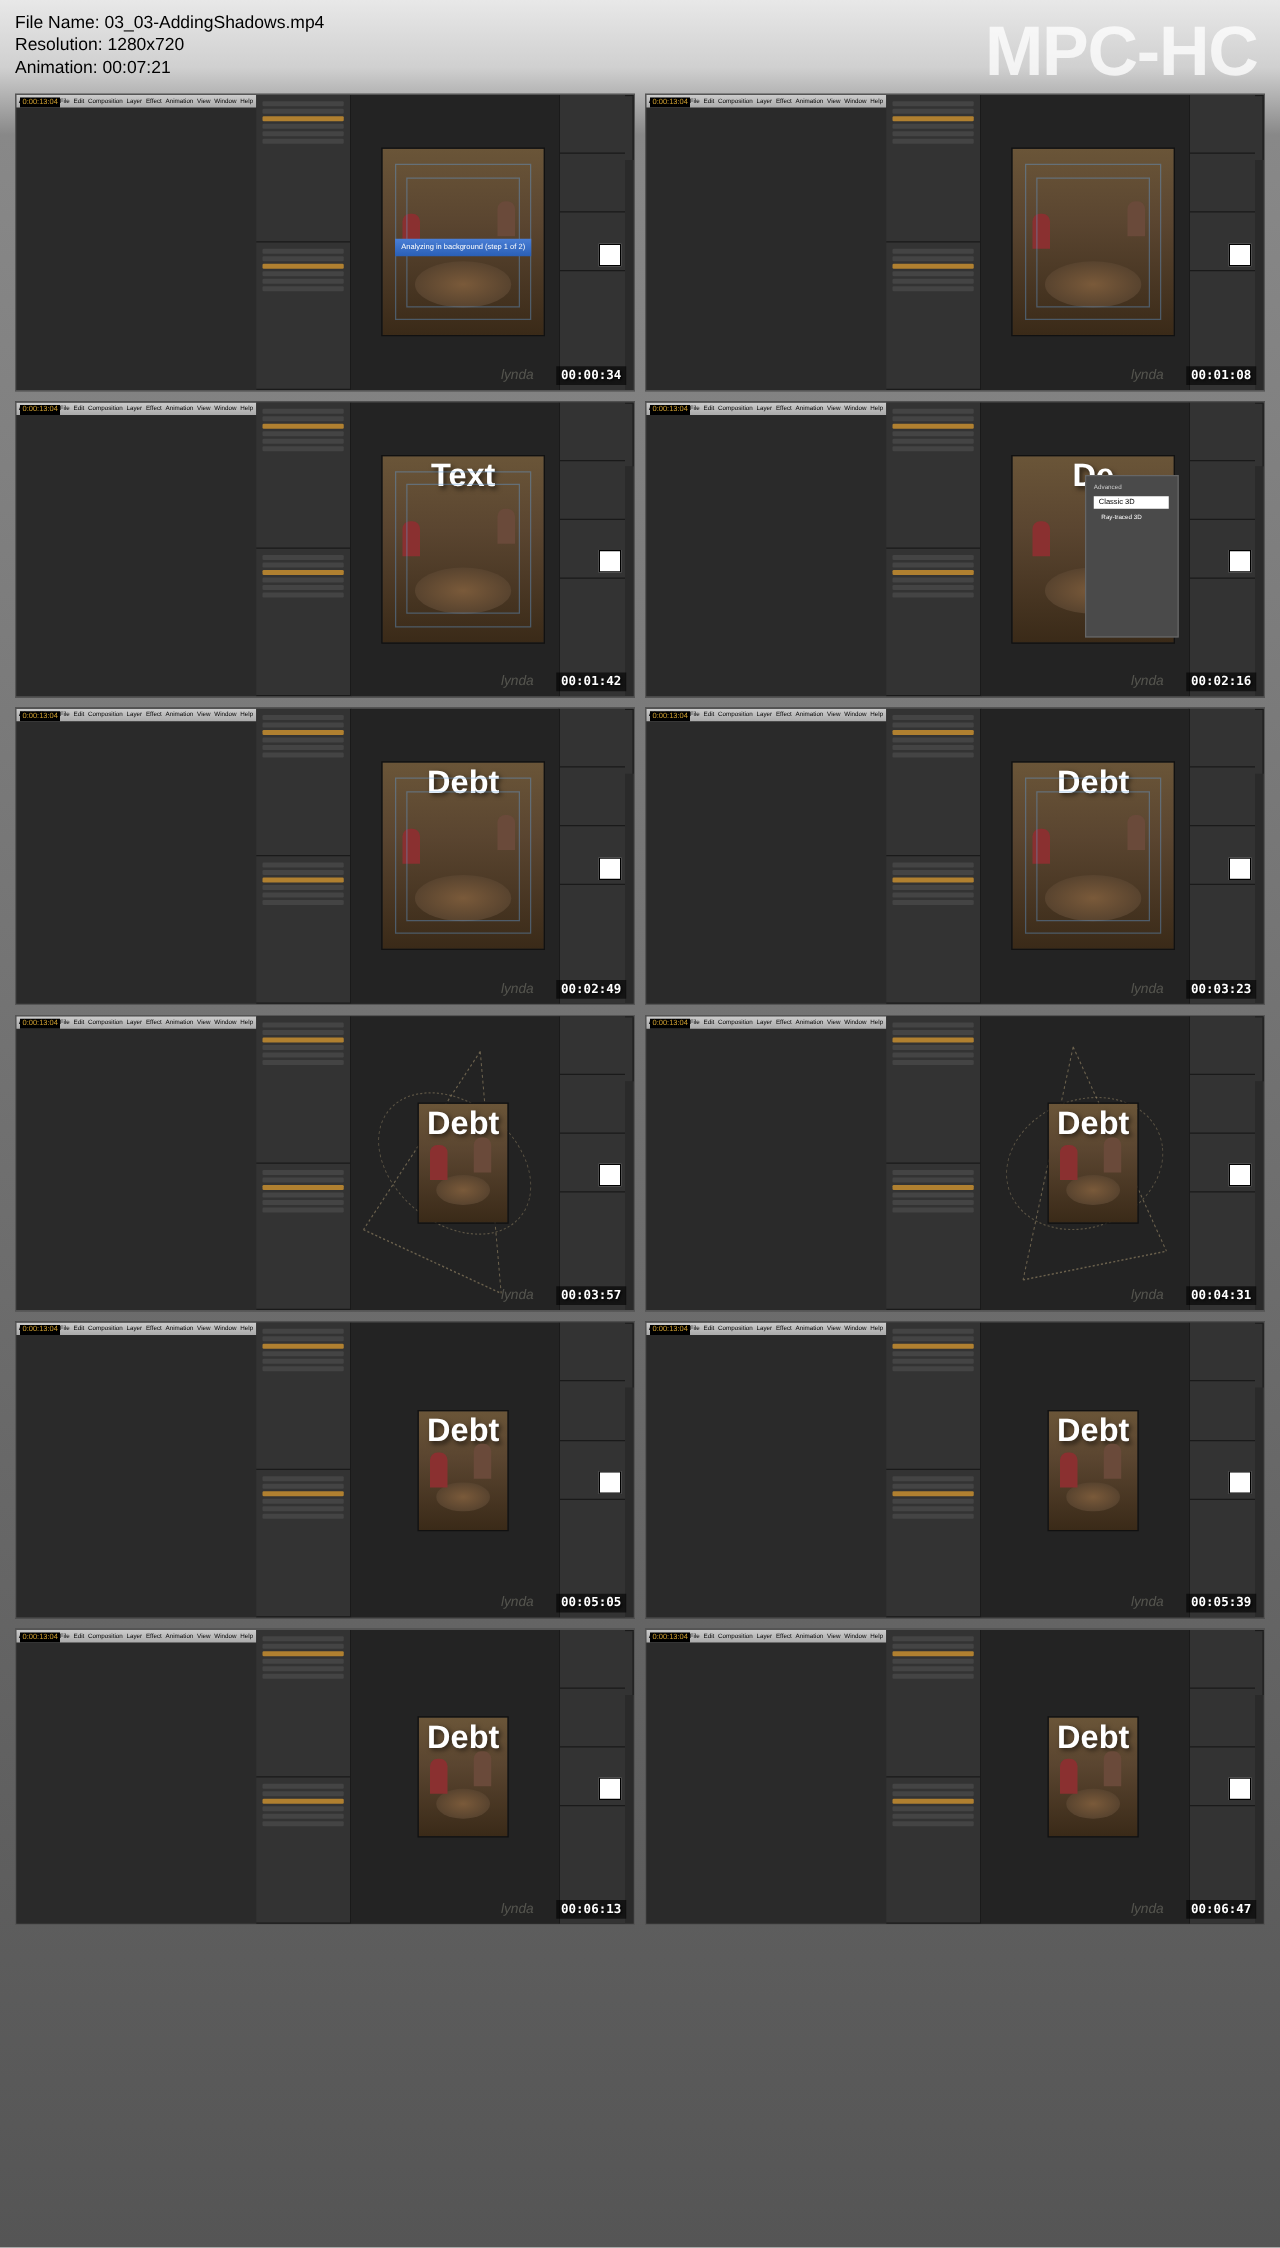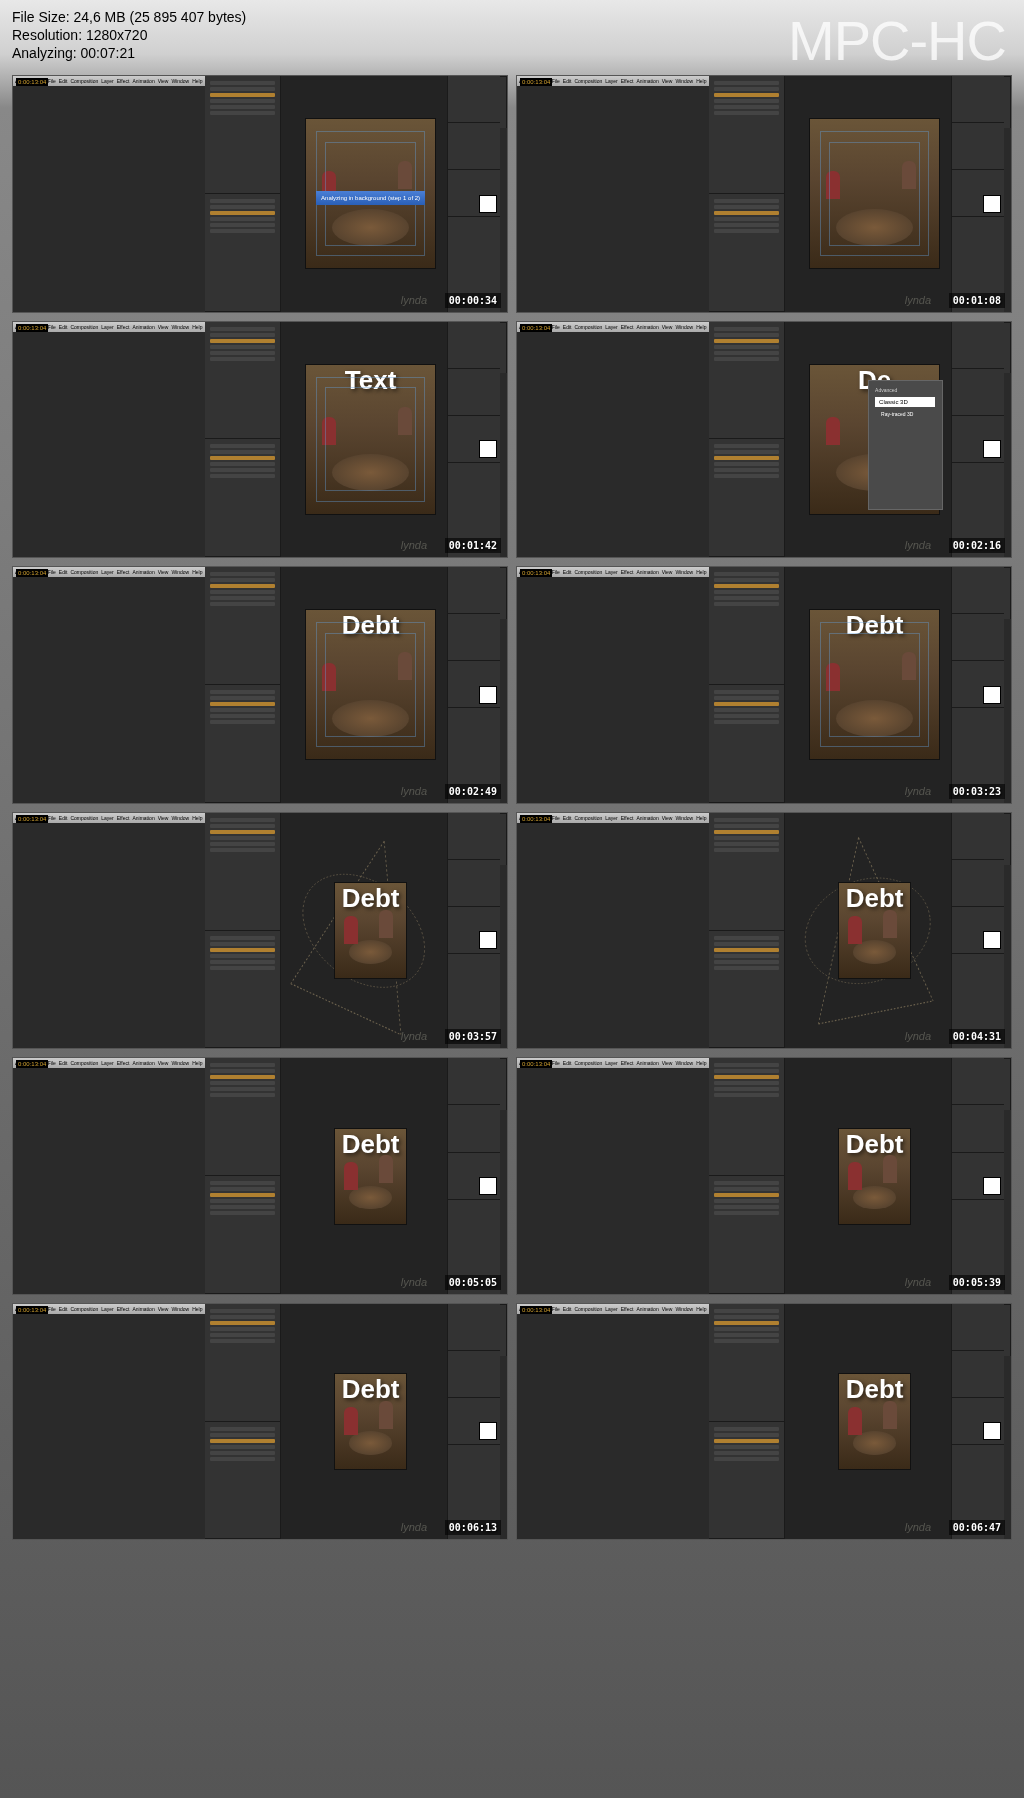--- a/index.html
+++ b/index.html
@@ -18,21 +18,21 @@
   color: #000;
   font-size: 14px;
   line-height: 1.3;
 }
 .header .info-line { display: block; }
 .watermark {
   position: absolute;
   top: 8px;
   right: 18px;
   font-size: 56px;
-  font-weight: normal;
+  font-weight: bold;
   color: rgba(255,255,255,0.75);
   letter-spacing: -1px;
 }
 .grid {
   position: absolute;
   top: 75px;
   left: 12px;
   right: 12px;
   bottom: 12px;
   display: grid;
@@ -283,23 +283,23 @@
 .track-highlight {
   background: linear-gradient(90deg, #b8a060, #d8c080);
   height: 7px;
   border-radius: 3px;
 }
 </style>
 </head>
 <body>
 
 <div class="header">
-  <span class="info-line"><span>File Size:</span> <span>24,6 MB (25 895 407 bytes)</span></span>
+  <span class="info-line"><span>File Name:</span> <span>03_03-AddingShadows.mp4</span></span>
   <span class="info-line"><span>Resolution:</span> <span>1280x720</span></span>
-  <span class="info-line"><span>Analyzing:</span> <span>00:07:21</span></span>
+  <span class="info-line"><span>Animation:</span> <span>00:07:21</span></span>
 </div>
 
 <div class="watermark">MPC-HC</div>
 
 <div class="grid">
     <div class="thumb">
       <div class="menubar">
         <span style="font-weight:bold">After Effects</span>
         <span>File</span>
         <span>Edit</span>

